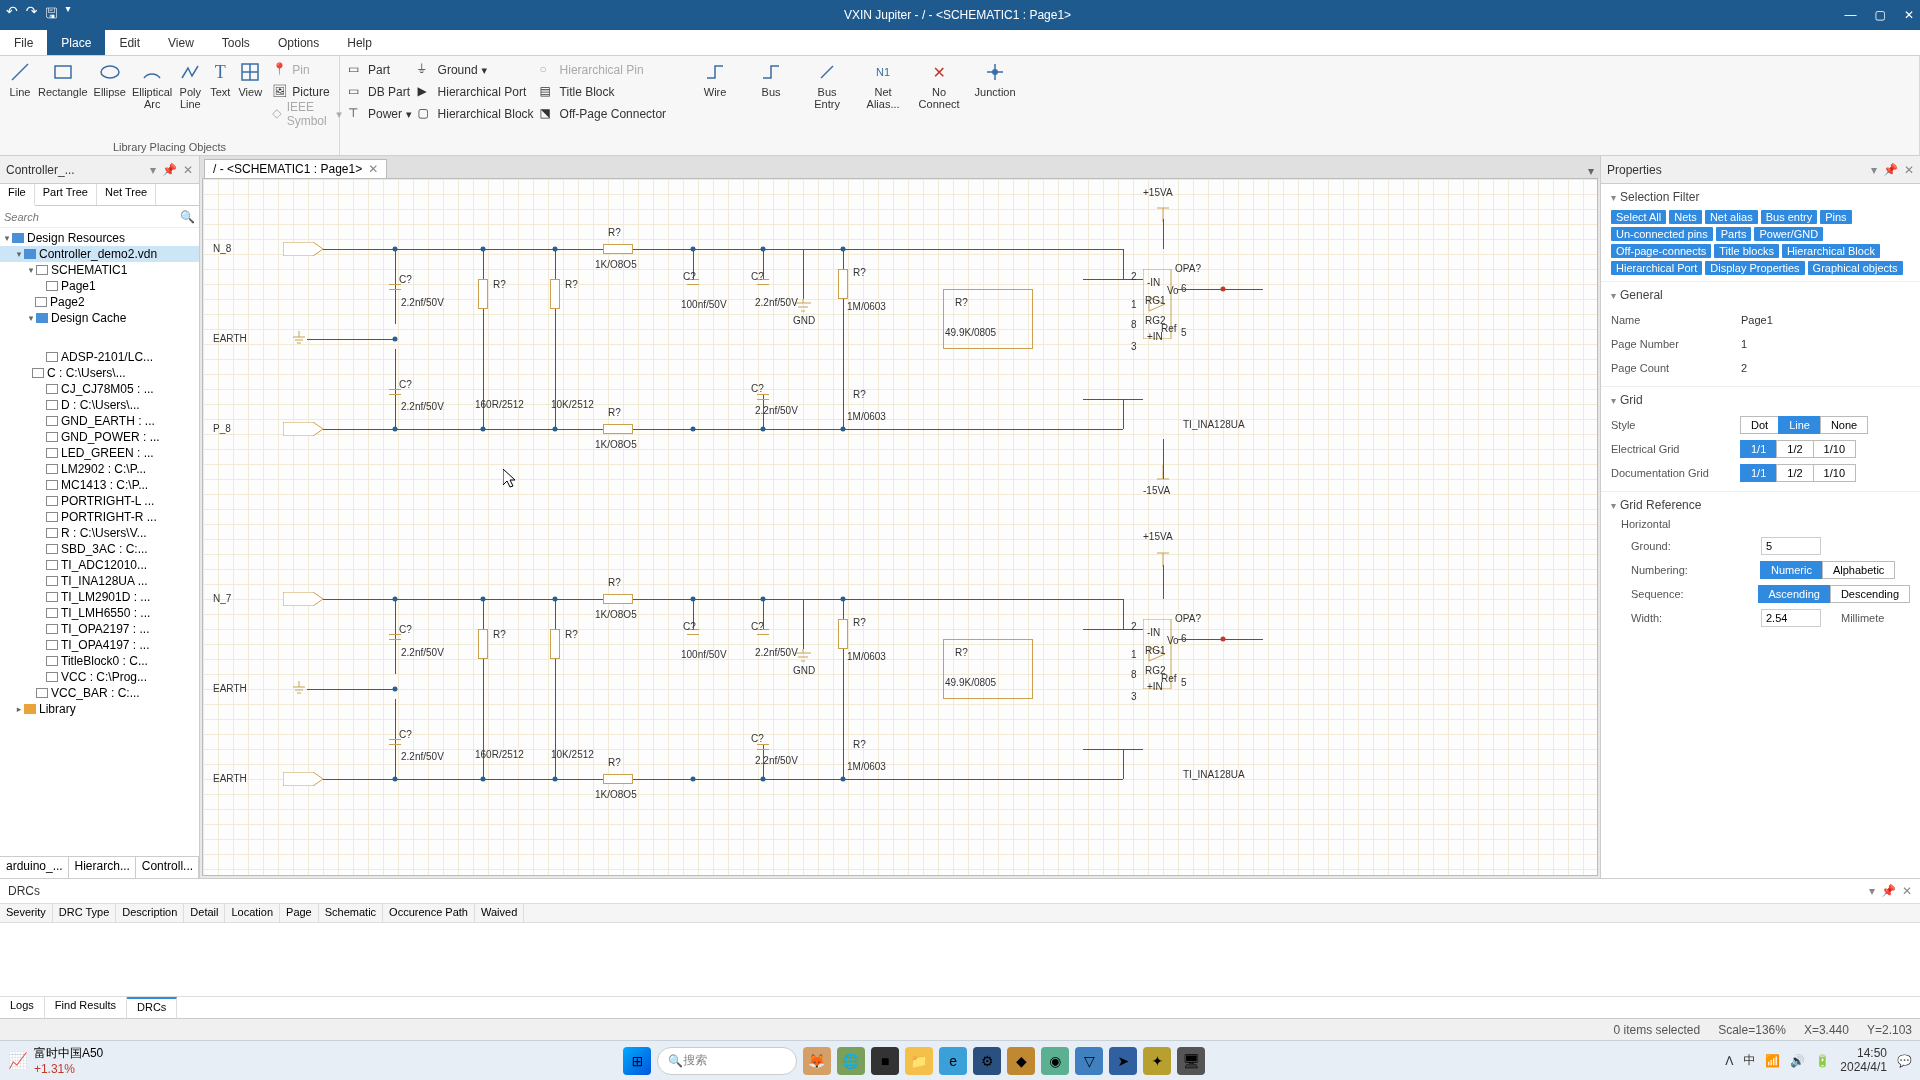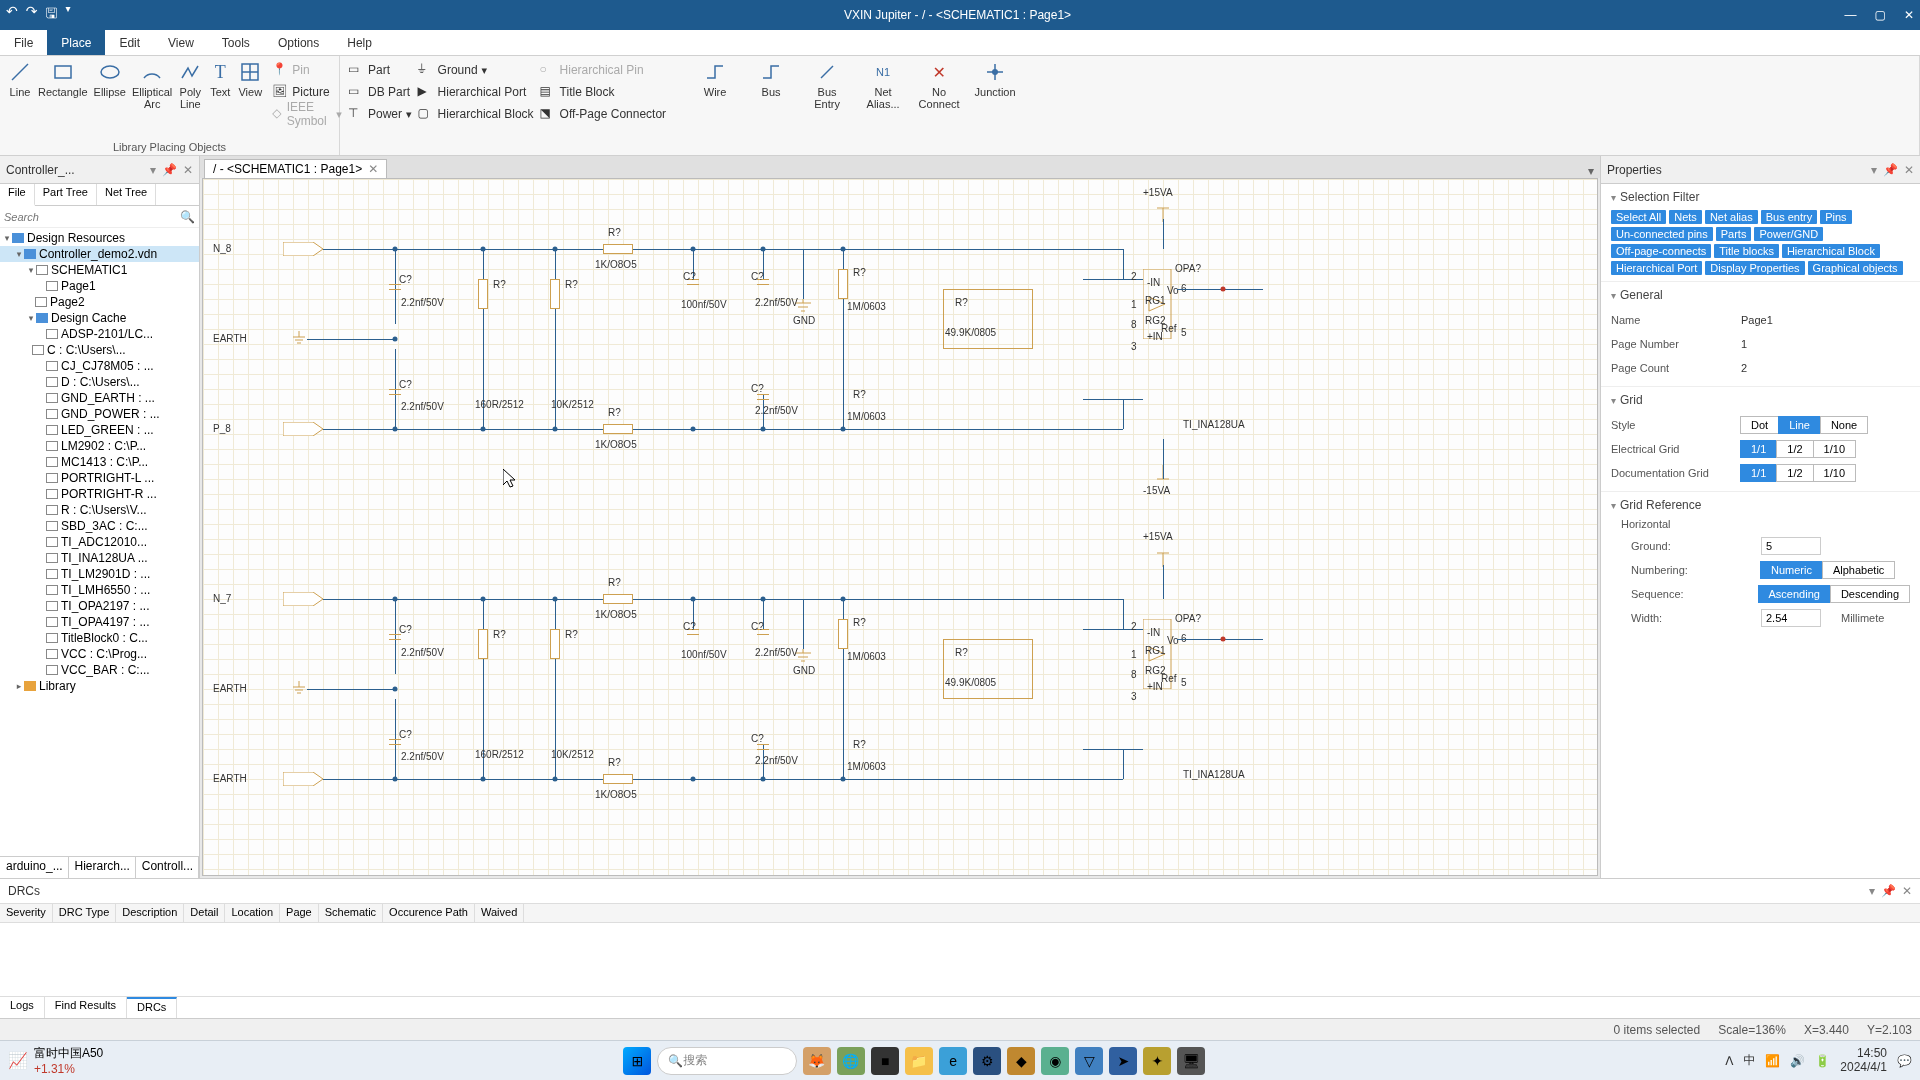--- a/index.html
+++ b/index.html
@@ -341,21 +341,21 @@
       <div class="tn" style="padding-left:35px">
           <div class="tic pg"></div>
           <span>Page2</span>
         </div>
       <div class="tn" style="padding-left:26px">
           <span class="tw">▾</span>
           <div class="tic fold"></div>
           <span>Design Cache</span>
         </div>
       <div id="cache-items">
-          <div class="tn" style="padding-left: 46px;">
+          <div class="tn" style="padding-left: 46px; margin-top: 23px;">
             <div class="tic pg"></div>
             <span>ADSP-2101/LC...</span>
           </div>
           <div class="tn" style="padding-left: 32px;">
             <div class="tic pg"></div>
             <span>C : C:\Users\...</span>
           </div>
           <div class="tn" style="padding-left: 46px;">
             <div class="tic pg"></div>
             <span>CJ_CJ78M05 : ...</span>
@@ -425,21 +425,21 @@
             <span>TI_OPA4197 : ...</span>
           </div>
           <div class="tn" style="padding-left: 46px;">
             <div class="tic pg"></div>
             <span>TitleBlock0 : C...</span>
           </div>
           <div class="tn" style="padding-left: 46px;">
             <div class="tic pg"></div>
             <span>VCC : C:\Prog...</span>
           </div>
-          <div class="tn" style="padding-left: 46px;">
+          <div class="tn" style="padding-left: 36px;">
             <div class="tic pg"></div>
             <span>VCC_BAR : C:...</span>
           </div>
         </div>
       <div class="tn" style="padding-left:14px">
           <span class="tw">▸</span>
           <div class="tic fold orange"></div>
           <span>Library</span>
         </div>
     </div>

